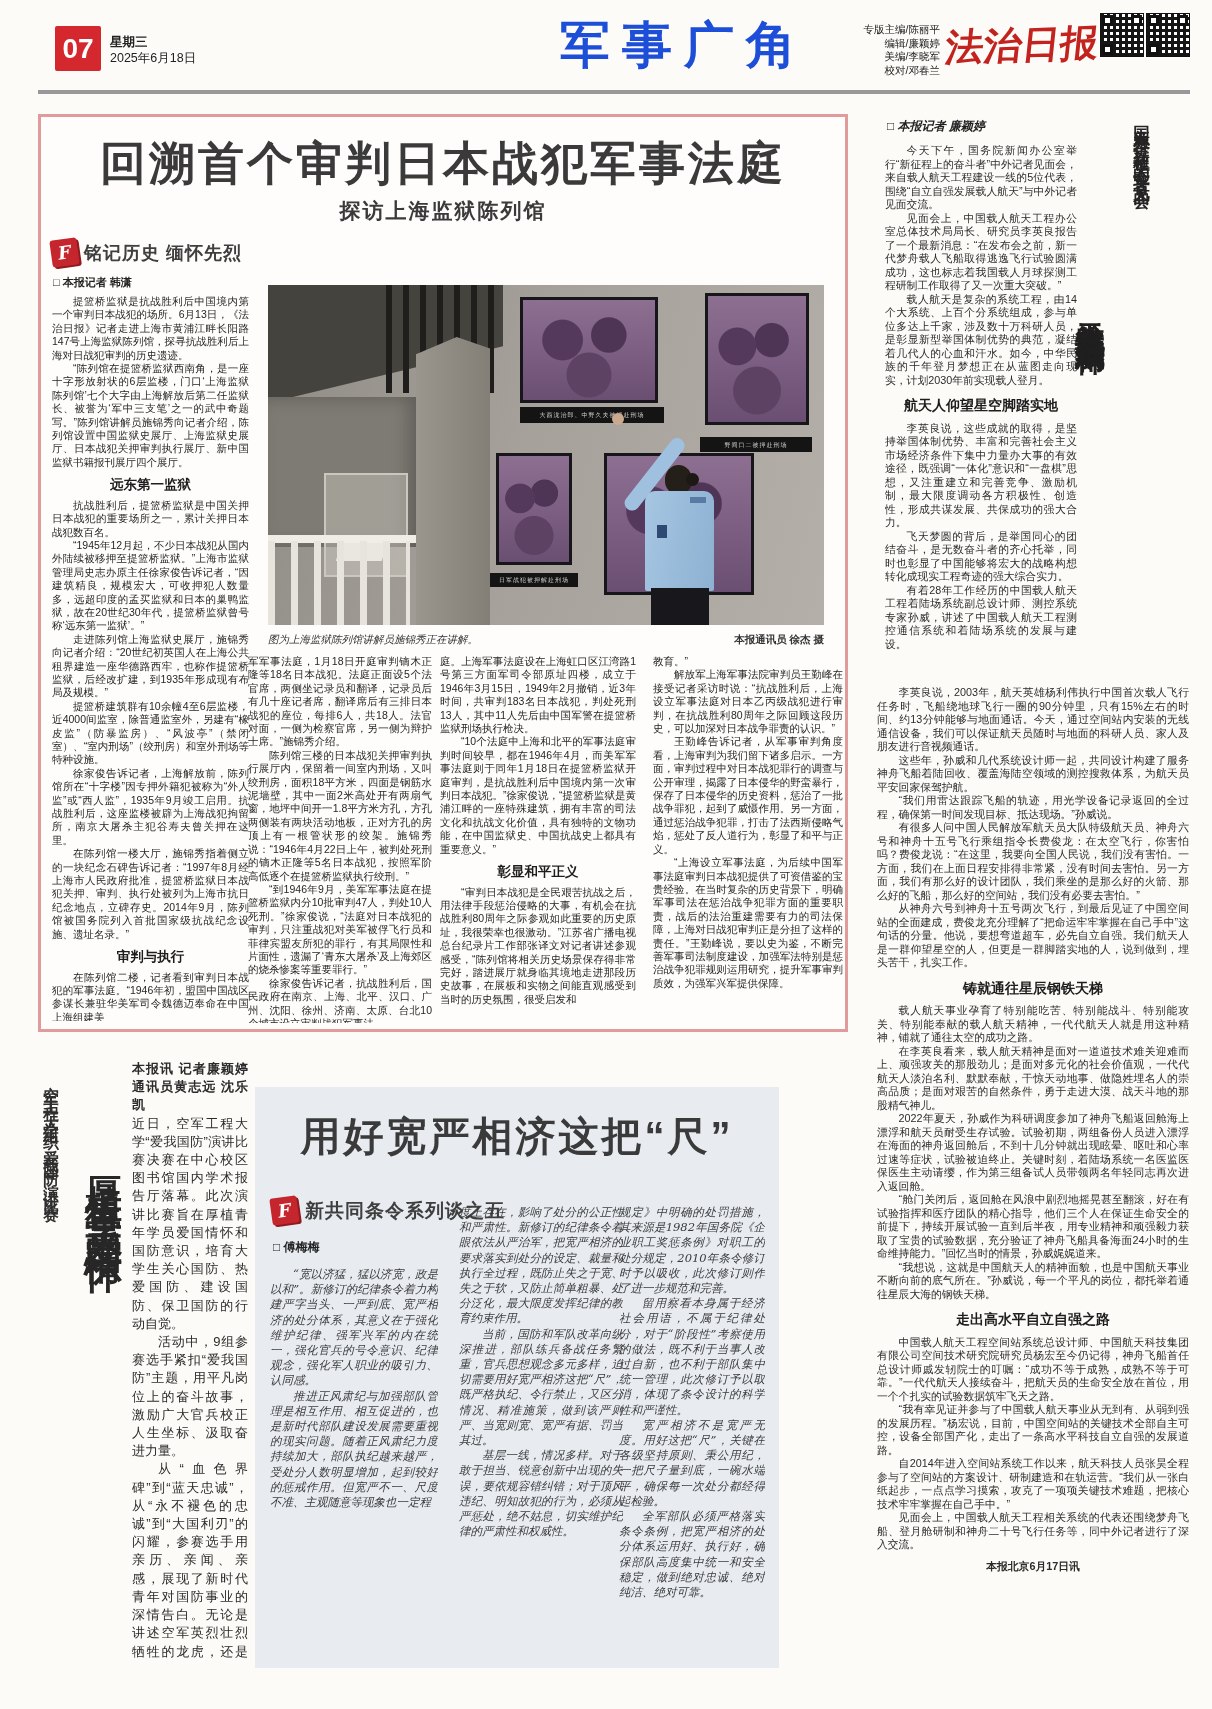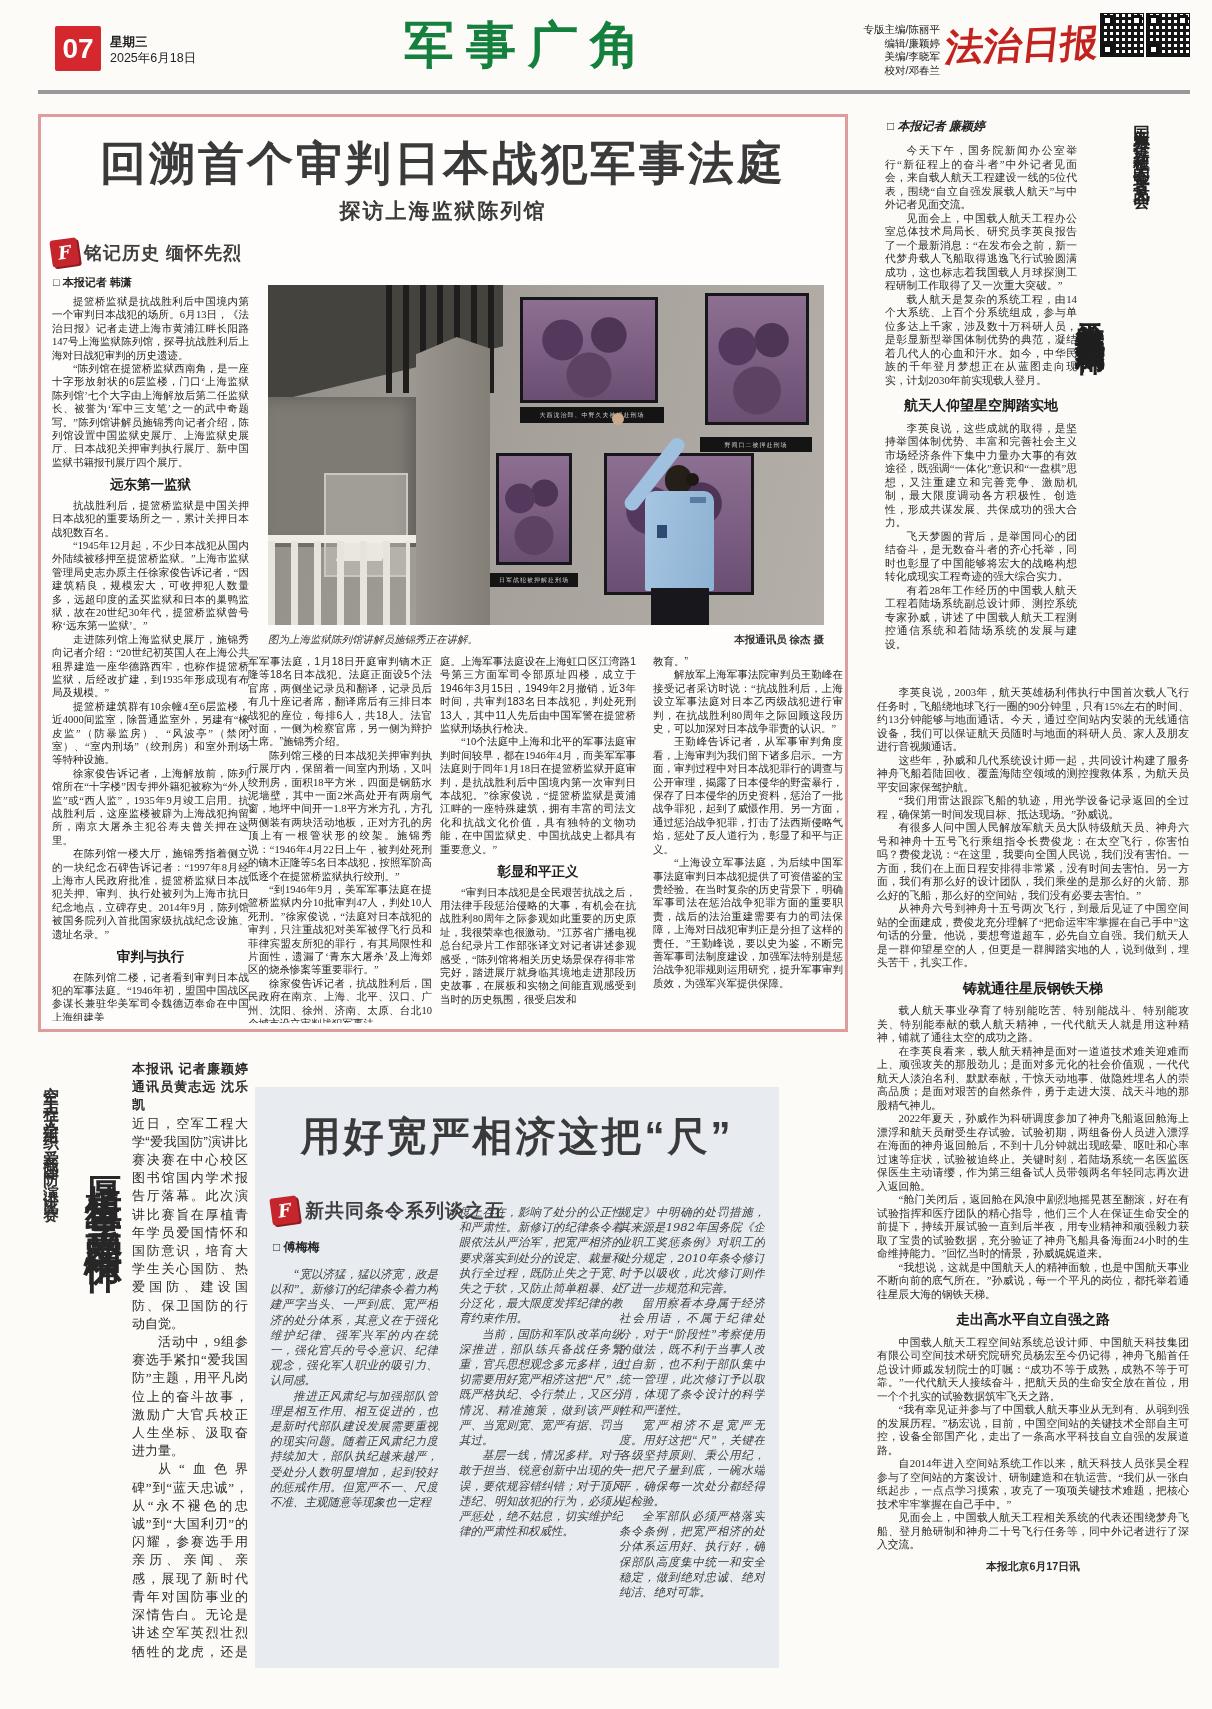--- a/index.html
+++ b/index.html
@@ -6,38 +6,38 @@
   .page{position:relative;width:1212px;height:1709px;background:#fcfbf8;margin:0 auto;
         font-family:"Liberation Sans","DejaVu Sans",sans-serif;color:#2b2b2b;overflow:hidden;}
   [data-name]{box-sizing:border-box;}
 
   
   .pagenum{position:absolute;left:55px;top:26px;width:46px;height:45px;background:#d4282e;
            color:#fff;font-size:28px;font-weight:900;display:flex;align-items:center;justify-content:center;
            border-radius:2px;}
   .dateblock{position:absolute;left:110px;top:34px;font-size:12.5px;line-height:16px;color:#222;}
   .dateblock .wd{font-weight:bold;}
-  .section-title{position:absolute;left:404px;top:12px;width:404px;text-align:left;
-                 font-size:50px;font-weight:900;color:#15803d;letter-spacing:12px;font-family:Liberation Mono, monospace;}
+  .section-title{position:absolute;left:404px;top:12px;width:404px;text-align:right;
+                 font-size:50px;font-weight:900;color:#1d4ed8;letter-spacing:12px;font-family:Liberation Mono, monospace;}
   .credits{position:absolute;left:836px;top:23px;width:104px;text-align:right;
            font-size:10.5px;line-height:13.5px;color:#222;}
   .masthead{position:absolute;left:946px;top:20px;width:150px;font-family:"DejaVu Serif","Liberation Serif",serif;
             font-size:38px;font-weight:900;color:#c2231f;transform:skewX(-8deg) rotate(-2deg);
             letter-spacing:0px;white-space:nowrap;}
   .qr{position:absolute;top:13px;width:44px;height:44px;background:
       repeating-linear-gradient(0deg,#161616 0 3px,transparent 3px 6px),
       repeating-linear-gradient(90deg,#161616 0 3px,#fff 3px 6px);border:1px solid #111;}
   .qr .cnr{position:absolute;width:11px;height:11px;background:#fff;border:3px solid #111;}
   .qr .c1{left:1px;top:1px}.qr .c2{right:1px;top:1px}.qr .c3{left:1px;bottom:1px}
   .header-rule{position:absolute;left:38px;top:90px;width:1152px;height:4px;background:#98989a;}
 
   
   .col{position:absolute;overflow:hidden;text-align:justify;}
   .it{margin:0;}
-  .it-p{text-indent:2em;font-family:Liberation Serif, serif;}
+  .it-p{text-indent:2em;}
   .it-pc{text-indent:0;}
   .it-h{font-weight:bold;text-align:center;text-indent:0;margin:9px 0 7px;font-size:13.5px;color:#1d1d1d;}
   .it-lead{font-weight:bold;text-indent:0;}
   .it-credit{text-indent:0;}
   .it-date{font-weight:bold;text-align:center;text-indent:0;margin-top:8px;}
 
   
   .main-box{position:absolute;left:38px;top:114px;width:810px;height:918px;
             border:3px solid #e09c9c;background:#fefdfb;}
   .main-headline{position:absolute;left:0;top:16px;width:100%;text-align:center;

